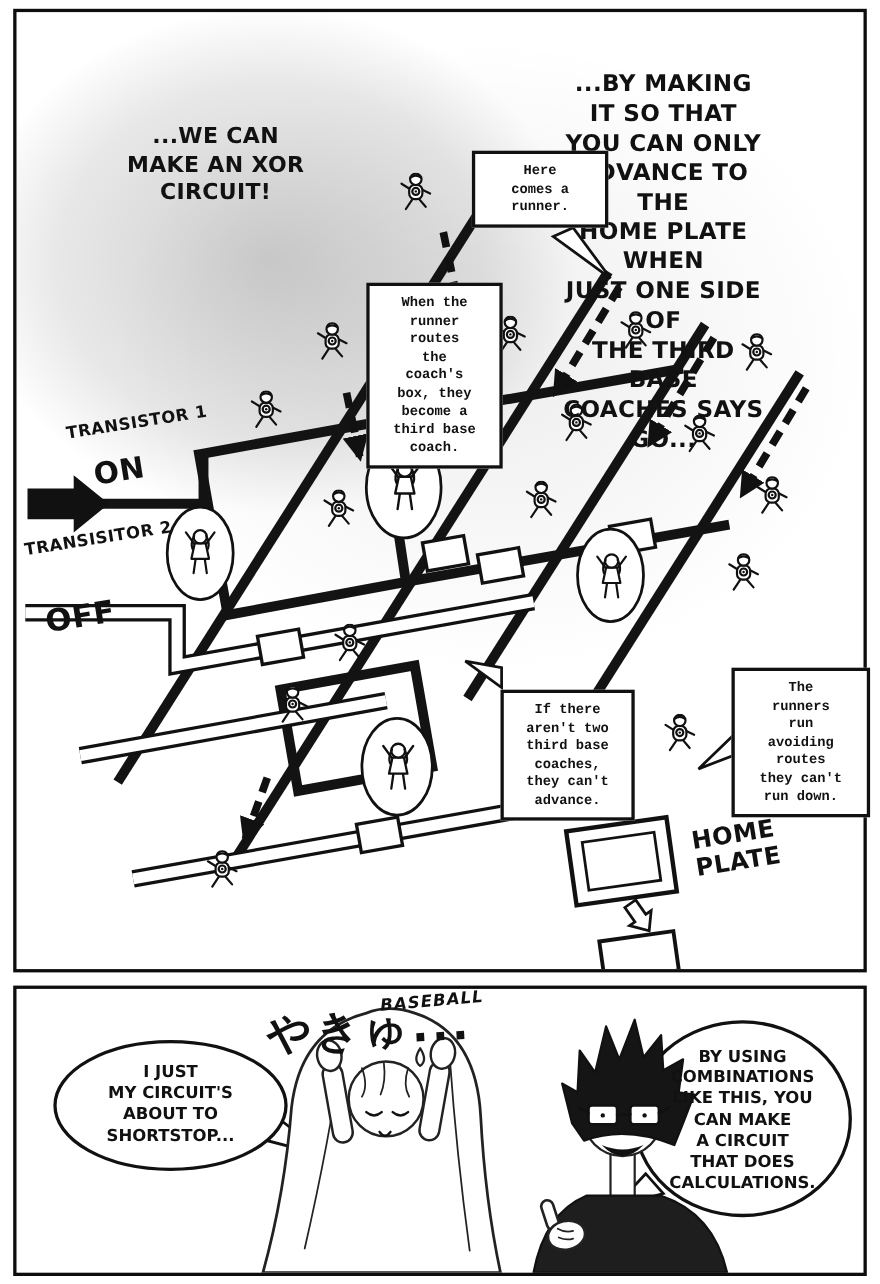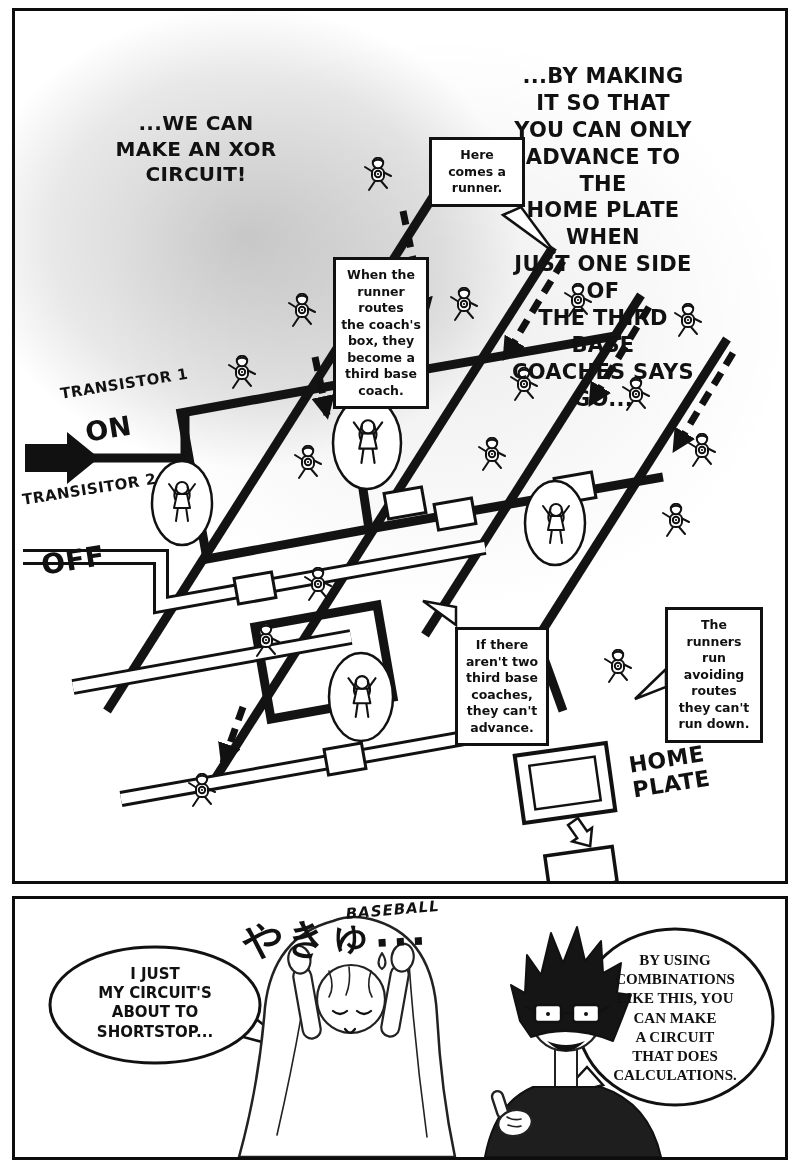--- a/index.html
+++ b/index.html
@@ -10,39 +10,39 @@
     background:
       radial-gradient(ellipse 46% 34% at 30% 26%, rgba(0,0,0,.20), rgba(0,0,0,.09) 55%, rgba(0,0,0,0) 78%),
       radial-gradient(ellipse 62% 46% at 56% 36%, rgba(0,0,0,.07), rgba(0,0,0,0) 72%),
       #fff;}
   .panel2{left:12px;top:896px;width:776px;height:264px;}
   .panel svg{position:absolute;left:0;top:0;}
   .ov{position:absolute;white-space:pre-line;}
   .cap{font-weight:700;text-align:center;line-height:1.28;letter-spacing:.3px;}
   .cap-left{left:96px;top:100px;width:170px;font-size:20px;}
   .cap-right{left:494px;top:52px;width:188px;font-size:21px;}
-  .sbox{background:#fff;border:3px solid #111;padding:7px 4px;text-align:center;
-        font-weight:700;font-size:12.5px;line-height:1.32;}
+  .sbox{background:#fff;border:3px solid #111;padding:7px 18px;text-align:center;
+        font-weight:700;font-size:12.5px;line-height:1.32;font-family:Liberation Mono, monospace;}
   .b1{left:414px;top:126px;width:82px;}
   .b2{left:318px;top:246px;width:82px;}
   .b3{left:440px;top:616px;width:80px;}
   .b4{left:650px;top:596px;width:84px;}
   .lbl{font-weight:700;transform:rotate(-9deg);transform-origin:left top;letter-spacing:.5px;}
   .t1{left:44px;top:374px;font-size:15px;}
   .on{left:68px;top:406px;font-size:27px;}
   .t2{left:6px;top:480px;font-size:15px;}
   .off{left:24px;top:538px;font-size:28px;}
   .home{left:612px;top:742px;width:120px;font-size:22px;line-height:1.15;text-align:left;}
   .sfx-jp{left:226px;top:14px;font-size:40px;font-weight:800;letter-spacing:3px;
           transform:rotate(-3deg);transform-origin:left top;}
   .sfx-en{left:330px;top:6px;font-size:15px;font-weight:700;font-style:italic;
           transform:rotate(-5deg);transform-origin:left top;letter-spacing:1px;}
   .btxt{text-align:center;font-weight:700;font-size:15px;line-height:1.28;}
   .g-b{left:50px;top:66px;width:180px;}
-  .y-b{left:565px;top:52px;width:190px;font-family:Liberation Serif, serif;}
+  .y-b{left:565px;top:52px;width:190px;}
 </style>
 </head>
 <body>
 
 <div class="page">
 
   <div class="panel panel1">
     <svg width="770" height="870" viewBox="0 0 770 870" xmlns="http://www.w3.org/2000/svg" xmlns:xlink="http://www.w3.org/1999/xlink">
       <defs>
         <marker id="mk" viewBox="0 0 10 10" refX="8" refY="5" markerWidth="3.4" markerHeight="3.4" orient="auto">

